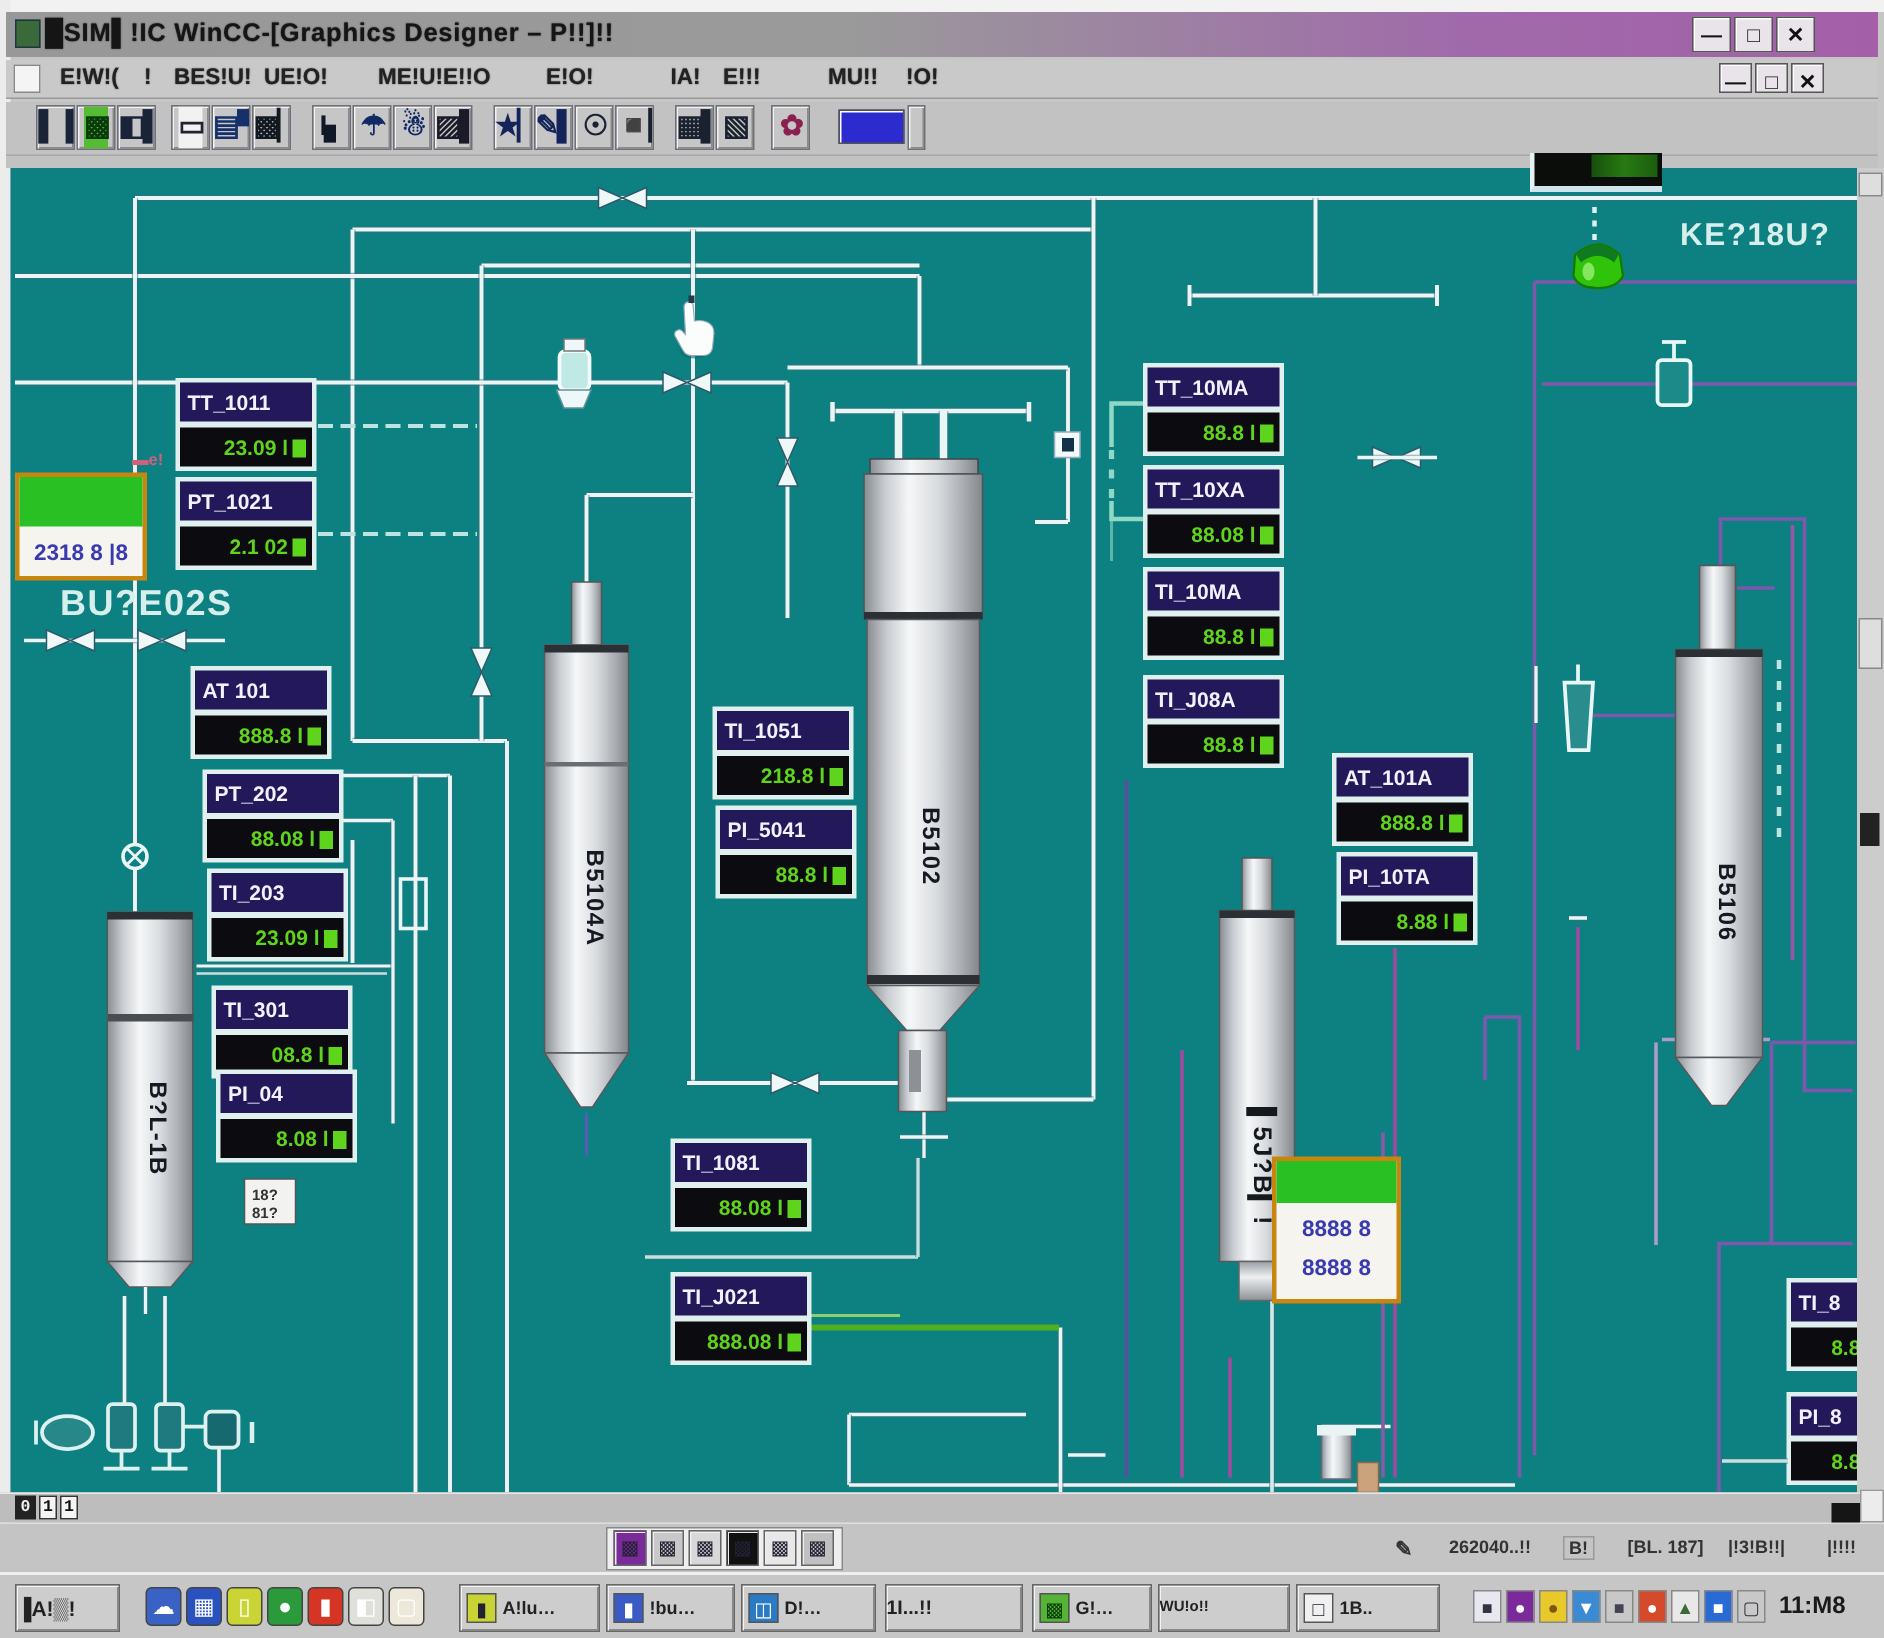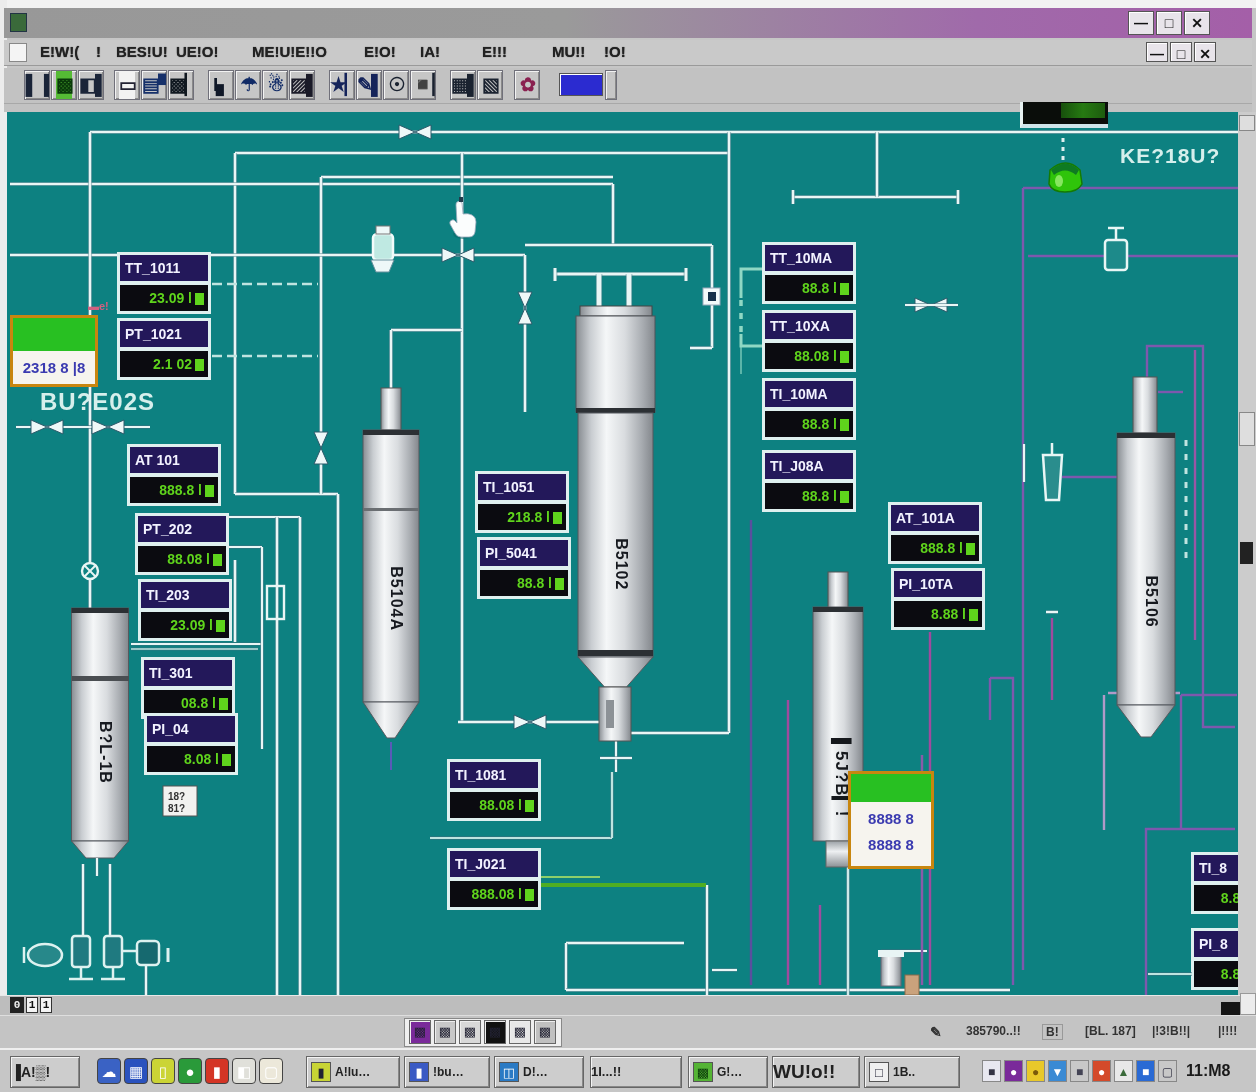--- a/index.html
+++ b/index.html
@@ -24,33 +24,34 @@
 .qicon {position:absolute;top:8px;width:24px;height:26px;border-radius:4px;color:#fff;text-align:center;line-height:26px;font-size:15px;border:1px solid #444}
 .tricon {position:absolute;top:10px;width:19px;height:22px;text-align:center;line-height:22px;font-size:12px;border:1px solid #888}
 .sicon {position:absolute;top:4px;width:22px;height:24px;border:1px solid #666;box-shadow:inset 1px 1px 0 #eee;text-align:center;line-height:22px;font-size:13px;color:#223}
 .straytxt {position:absolute;top:8px;font-size:12px;font-weight:bold;color:#333;filter:blur(0.4px)}
 </style></head><body>
 <div id="screen">
   <div class="abs" style="left:0;top:0;width:1256px;height:8px;background:#f2f2f2"></div>
   <div class="abs" style="left:0;top:0;width:7px;height:1092px;background:#ececec"></div>
   <div class="abs" id="titlebar">
     <div style="position:absolute;left:6px;top:5px;width:17px;height:19px;background:#3a6a3a;border:1px solid #234"></div>
+    <div id="titletxt">█SIM▌!IC WinCC-[Graphics Designer – P!!]!!</div>
     <div class="wbtn" style="left:1124px">—</div>
     <div class="wbtn" style="left:1152px">□</div>
     <div class="wbtn" style="left:1180px">✕</div>
   </div>
   <div class="abs" id="menubar">
     <div style="position:absolute;left:5px;top:3px;width:18px;height:19px;background:#f4f4f4;border:1px solid #888"></div>
     <span class="menu" style="left:36px">E!W!(</span>
     <span class="menu" style="left:92px">!</span>
     <span class="menu" style="left:112px">BES!U!</span>
     <span class="menu" style="left:172px">UE!O!</span>
     <span class="menu" style="left:248px">ME!U!E!!O</span>
     <span class="menu" style="left:360px">E!O!</span>
-    <span class="menu" style="left:416px">IA!</span>
+    <span class="menu" style="left:443px">IA!</span>
     <span class="menu" style="left:478px">E!!!</span>
     <span class="menu" style="left:548px">MU!!</span>
     <span class="menu" style="left:600px">!O!</span>
     <div class="wbtn" style="left:1142px;top:2px;width:22px;height:20px">—</div>
     <div class="wbtn" style="left:1166px;top:2px;width:22px;height:20px">□</div>
     <div class="wbtn" style="left:1190px;top:2px;width:22px;height:20px">✕</div>
   </div>
   <div class="abs" id="toolbar">
       <div class="tbb" style="left:20px;width:26px;background:#c6c6c6"><span class="ic" style="color:#1a2438">▌▐</span></div>
       <div class="tbb" style="left:47px;width:26px;background:#c6c6c6"><span class="ic" style="color:#0a3a0a;background:#55bb35">▩</span></div>
@@ -469,41 +470,41 @@
   </div>
   <div class="abs" id="iconrow">
     <div style="position:absolute;left:404px;top:2px;width:158px;height:29px;background:#efefef;border:1px solid #888"></div>
     <div class="sicon" style="left:409px;background:#7a2a9a">▩</div>
       <div class="sicon" style="left:434px;background:#c8c8c8">▩</div>
       <div class="sicon" style="left:459px;background:#d8d8d8">▩</div>
       <div class="sicon" style="left:484px;background:#111">▩</div>
       <div class="sicon" style="left:509px;background:#e8e8e8">▩</div>
       <div class="sicon" style="left:534px;background:#c0c0c0">▩</div>
     <span class="straytxt" style="left:930px;font-size:14px">✎</span>
-    <span class="straytxt" style="left:966px">385790..!!</span>
+    <span class="straytxt" style="left:966px">262040..!!</span>
     <span class="straytxt" style="left:1042px;border:1px solid #999;padding:0 3px">B!</span>
     <span class="straytxt" style="left:1085px">[BL. 187]</span>
     <span class="straytxt" style="left:1152px">|!3!B!!|</span>
     <span class="straytxt" style="left:1218px">|!!!!</span>
   </div>
   <div class="abs" id="taskbar">
       <div class="taskbtn" style="left:10px;width:70px"><b style="font-size:14px">▐A!▒!</b></div>
       <div class="qicon" style="left:97px;background:#3a62c4">☁</div>
       <div class="qicon" style="left:124px;background:#2a52be">▦</div>
       <div class="qicon" style="left:151px;background:#cbd435">▯</div>
       <div class="qicon" style="left:178px;background:#2a9a3a">●</div>
       <div class="qicon" style="left:205px;background:#d43525">▮</div>
       <div class="qicon" style="left:232px;background:#e0e0da">◧</div>
       <div class="qicon" style="left:259px;background:#ece8da">▢</div>
       <div class="taskbtn" style="left:306px;width:94px"><span class="tic" style="background:#c8d435;color:#223">▮</span><b>A!lu…</b></div>
       <div class="taskbtn" style="left:404px;width:86px"><span class="tic" style="background:#3a5ac4;color:#fff">▮</span><b>!bu…</b></div>
       <div class="taskbtn" style="left:494px;width:90px"><span class="tic" style="background:#2a7ac4;color:#fff">◫</span><b>D!…</b></div>
       <div class="taskbtn" style="left:590px;width:92px"><b style="font-size:13px">1I...!!</b></div>
       <div class="taskbtn" style="left:688px;width:80px"><span class="tic" style="background:#55b435;color:#0a3a0a">▩</span><b>G!…</b></div>
-      <div class="taskbtn" style="left:772px;width:88px"><b style="font-size:19px">WU!o!!</b></div>
+      <div class="taskbtn" style="left:772px;width:88px"><b style="font-size:10px">WU!o!!</b></div>
       <div class="taskbtn" style="left:864px;width:96px"><span class="tic" style="background:#f0f0f0;color:#223">□</span><b>1B..</b></div>
       <div class="tricon" style="left:982px;background:#e8e8f0;color:#334">■</div>
       <div class="tricon" style="left:1004px;background:#7a2a9a;color:#fff">●</div>
       <div class="tricon" style="left:1026px;background:#e8c82a;color:#7a5a0a">●</div>
       <div class="tricon" style="left:1048px;background:#3a8ad4;color:#fff">▼</div>
       <div class="tricon" style="left:1070px;background:#c8c8c8;color:#445">■</div>
       <div class="tricon" style="left:1092px;background:#d44a2a;color:#fff">●</div>
       <div class="tricon" style="left:1114px;background:#e8e8e8;color:#3a6a3a">▲</div>
       <div class="tricon" style="left:1136px;background:#2a6ad4;color:#fff">■</div>
       <div class="tricon" style="left:1158px;background:#c8c8c8;color:#334">▢</div>

